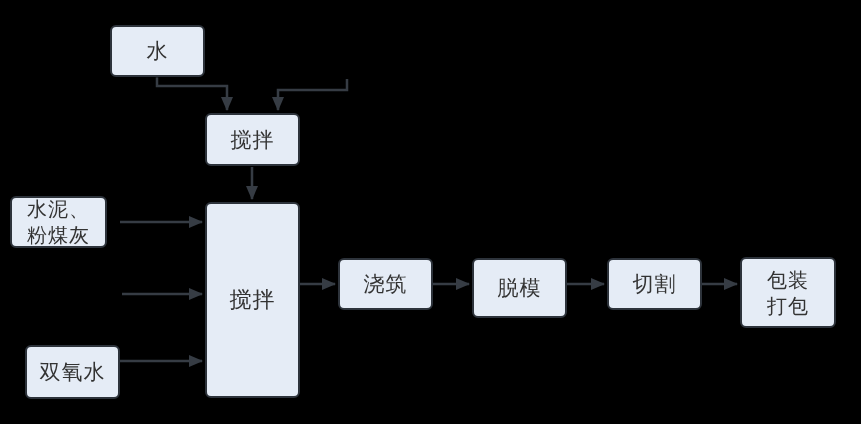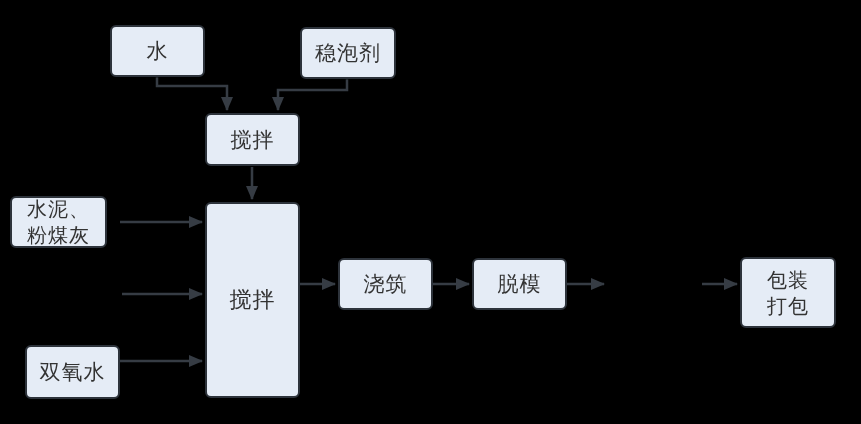--- a/index.html
+++ b/index.html
@@ -58,23 +58,20 @@
       <path d="M433,284 L469,284" marker-end="url(#ah)"></path>
       <path d="M567,284 L604,284" marker-end="url(#ah)"></path>
       <path d="M702,284 L737,284" marker-end="url(#ah)"></path>
     </g>
   </svg>
 
   <div class="node" style="left:110px;top:25px;width:95px;height:52px">
     <span class="lbl">水</span>
   </div>
 
-  <div class="node" style="left:300px;top:27px;width:96px;height:52px">
-    <span class="lbl">稳泡剂</span>
-  </div>
 
   <div class="node" style="left:205px;top:113px;width:95px;height:53px">
     <span class="lbl">搅拌</span>
   </div>
 
   <div class="node big" style="left:205px;top:202px;width:95px;height:196px">
     <span class="lbl">搅拌</span>
   </div>
 
   <div class="node" style="left:10px;top:196px;width:97px;height:52px;font-size:20px">
@@ -84,23 +81,26 @@
 
 
   <div class="node" style="left:338px;top:258px;width:95px;height:52px">
     <span class="lbl">浇筑</span>
   </div>
 
   <div class="node" style="left:25px;top:345px;width:95px;height:54px">
     <span class="lbl">双氧水</span>
   </div>
 
-  <div class="node" style="left:472px;top:258px;width:95px;height:52px">
+  <div class="node" style="left:472px;top:258px;width:95px;height:60px">
     <span class="lbl">脱模</span>
   </div>
 
+  <div class="node" style="left:607px;top:258px;width:95px;height:52px">
+    <span class="lbl">切割</span>
+  </div>
 
   <div class="node" style="left:740px;top:257px;width:96px;height:71px;font-size:20px">
     <span class="lbl">包装
 打包</span>
   </div>
 
 </div>
 
 </body></html>

